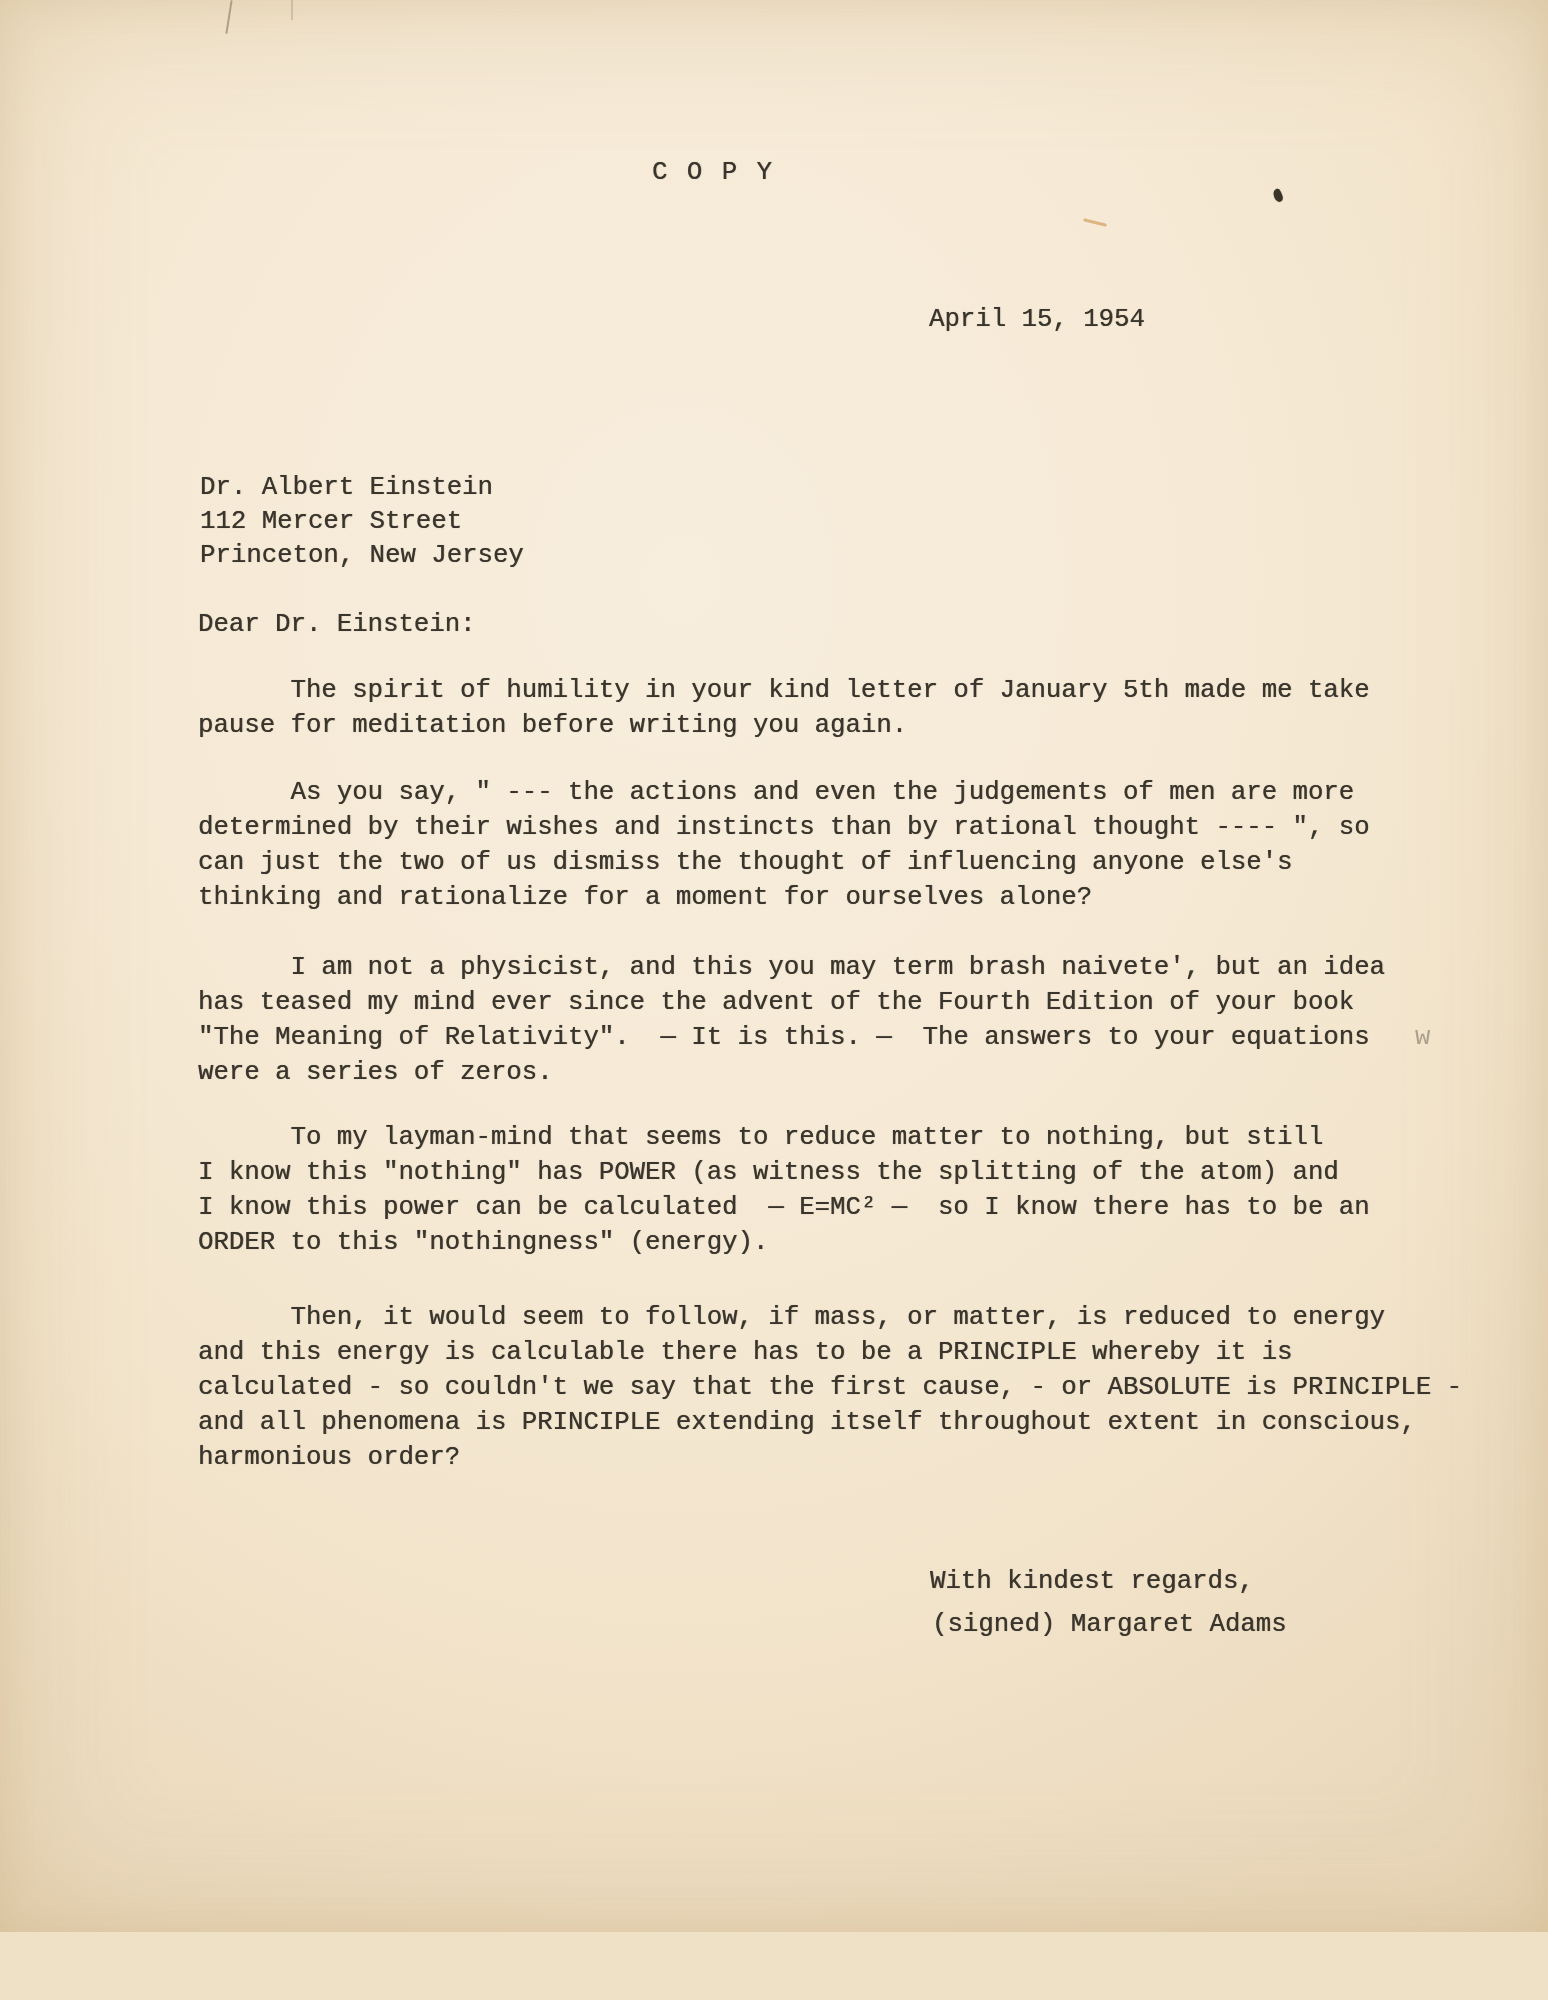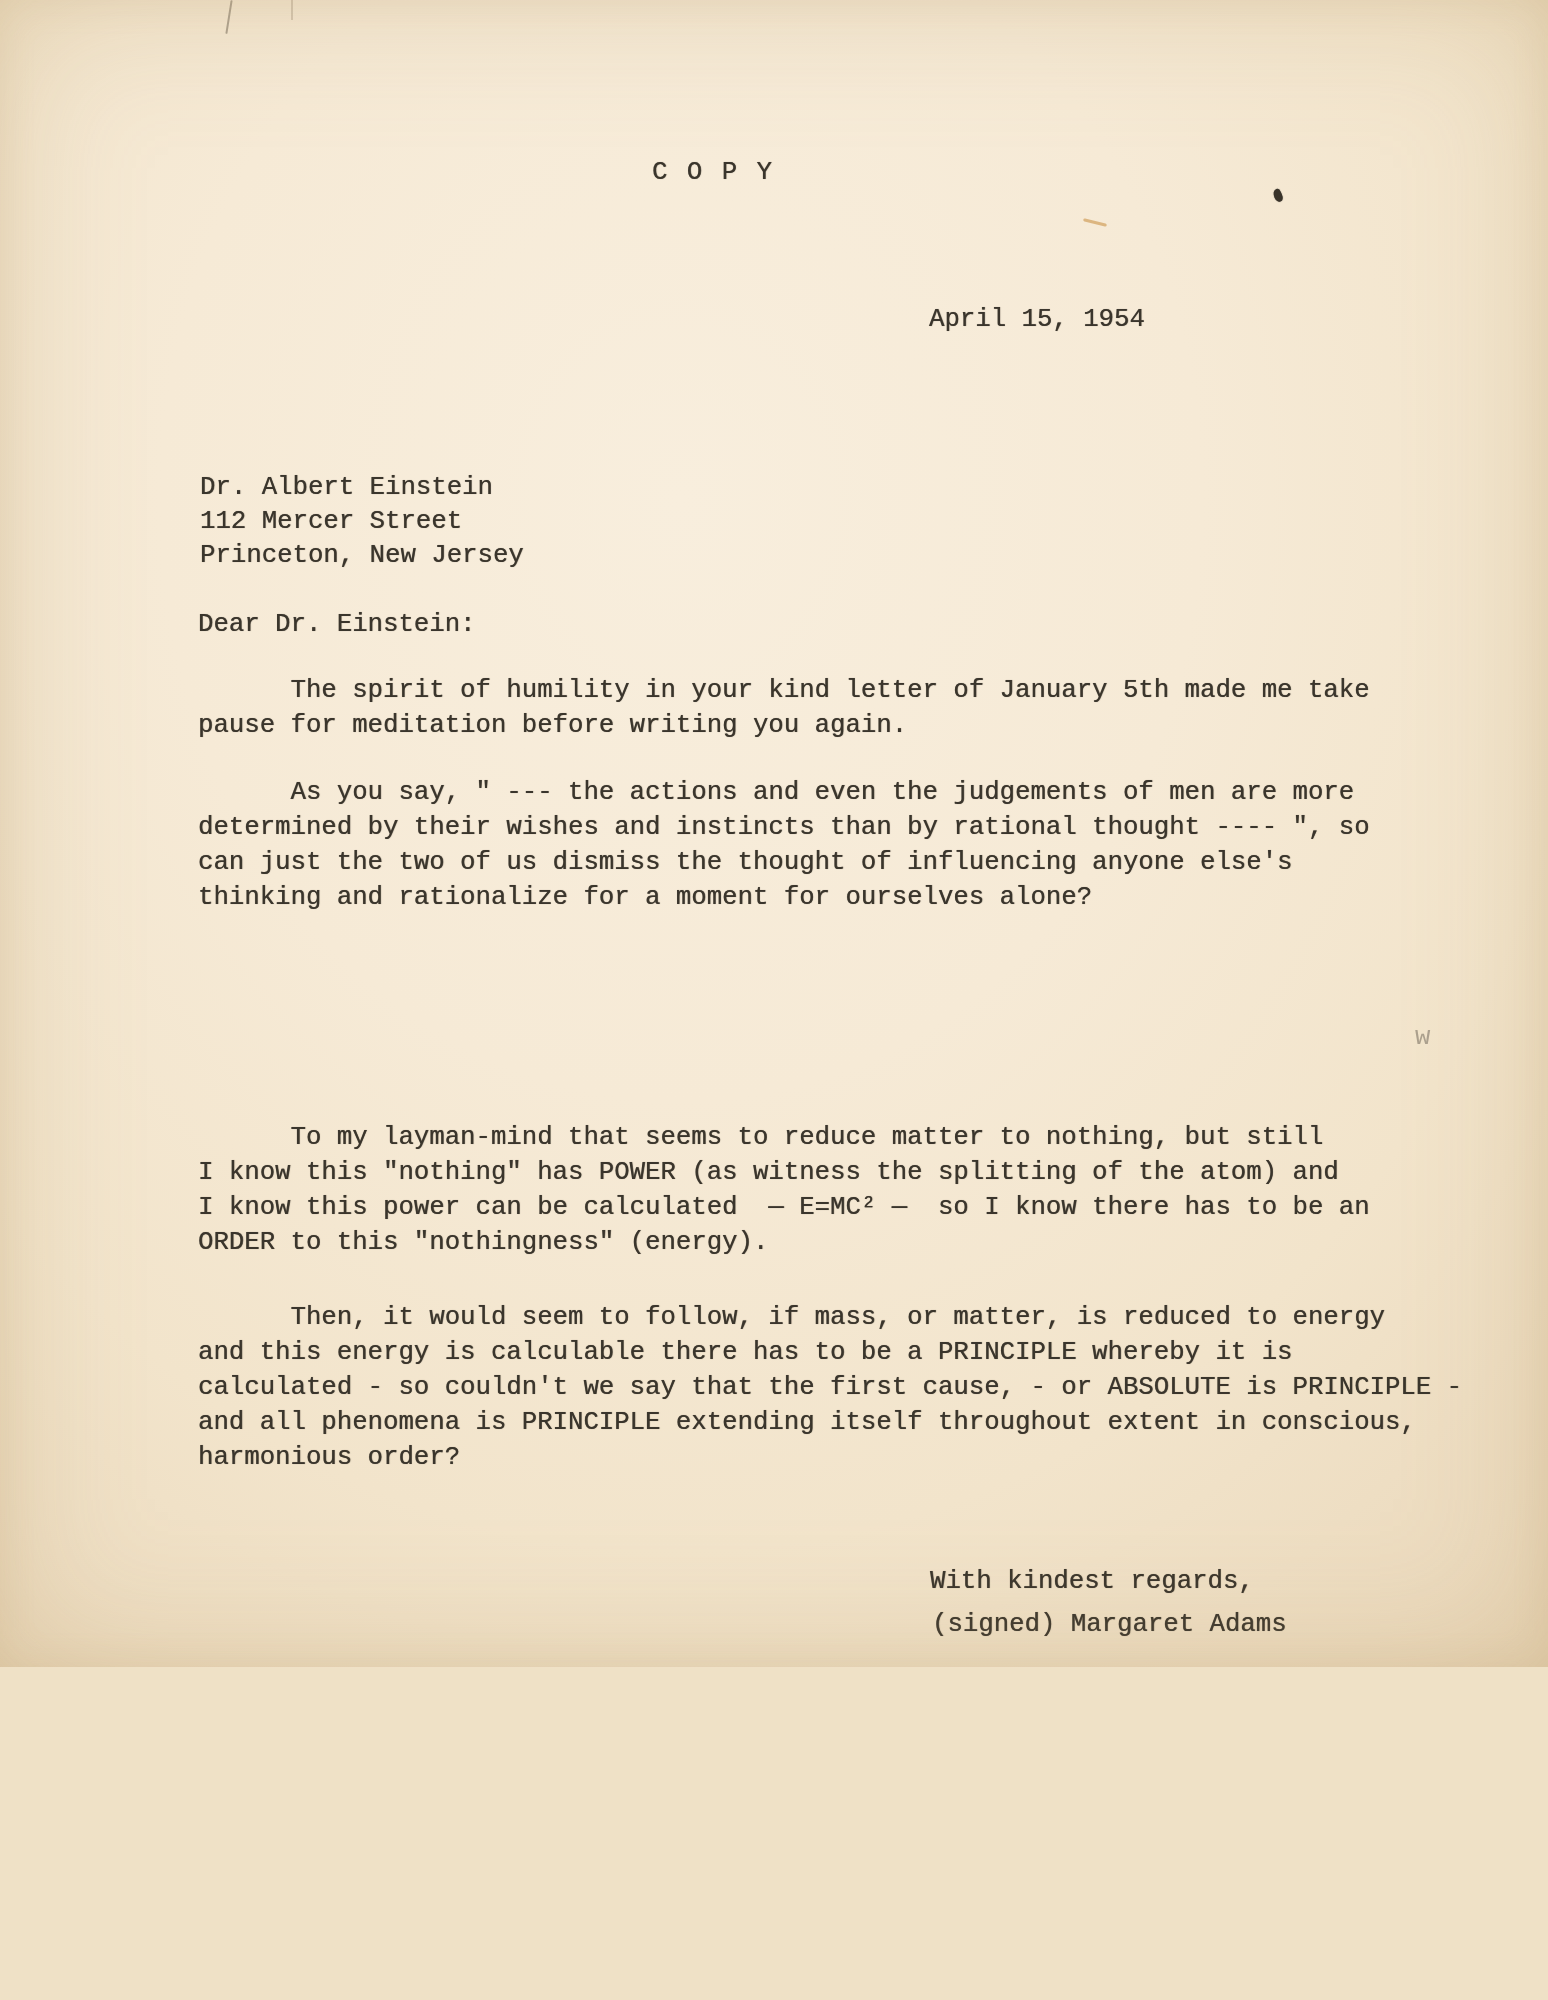--- a/index.html
+++ b/index.html
@@ -4,21 +4,21 @@
 <style>
   html, body {
     margin: 0; padding: 0;
     width: 1548px; height: 2000px;
     overflow: hidden;
     background: #efe1c6;
   }
   .paper {
     position: absolute;
     left: 0; top: 0;
-    width: 1548px; height: 1667px;
+    width: 1548px; height: 1932px;
     background:
       radial-gradient(ellipse 1300px 1500px at 44% 30%, #f8eedd 0%, #f6ead6 40%, #f2e4cb 70%, #ead8bb 100%);
     font-family: "Liberation Mono", "DejaVu Sans Mono", monospace;
     color: #3a352c;
   }
   .paper::after {
     content: "";
     position: absolute; inset: 0;
     box-shadow:
       inset 0 0 140px rgba(186,155,104,0.30),
@@ -99,20 +99,24 @@
   <div class="typed salutation">Dear Dr. Einstein:</div>
 
   <div class="typed para-1">      The spirit of humility in your kind letter of January 5th made me take
 pause for meditation before writing you again.</div>
 
   <div class="typed para-2">      As you say, " --- the actions and even the judgements of men are more
 determined by their wishes and instincts than by rational thought ---- ", so
 can just the two of us dismiss the thought of influencing anyone else's
 thinking and rationalize for a moment for ourselves alone?</div>
 
+  <div class="typed para-3">      I am not a physicist, and this you may term brash naivete', but an idea
+has teased my mind ever since the advent of the Fourth Edition of your book
+"The Meaning of Relativity".  — It is this. —  The answers to your equations
+were a series of zeros.</div>
 
   <div class="typed para-5">      Then, it would seem to follow, if mass, or matter, is reduced to energy
 and this energy is calculable there has to be a PRINCIPLE whereby it is
 calculated - so couldn't we say that the first cause, - or ABSOLUTE is PRINCIPLE -
 and all phenomena is PRINCIPLE extending itself throughout extent in conscious,
 harmonious order?</div>
 
   <div class="typed para-4">      To my layman-mind that seems to reduce matter to nothing, but still
 I know this "nothing" has POWER (as witness the splitting of the atom) and
 I know this power can be calculated  — E=MC² —  so I know there has to be an

